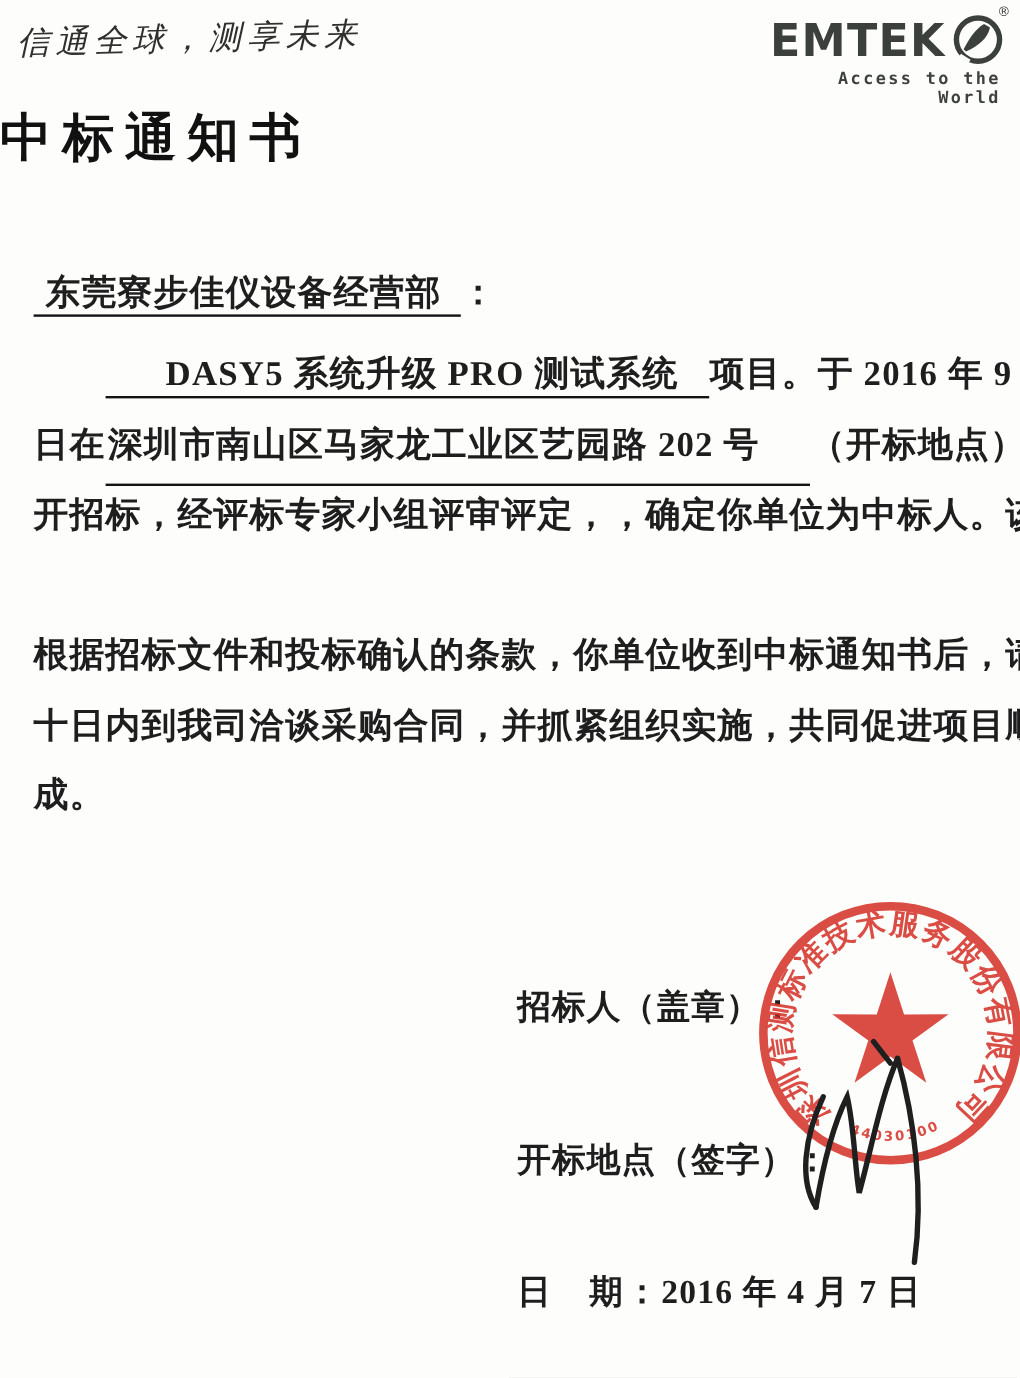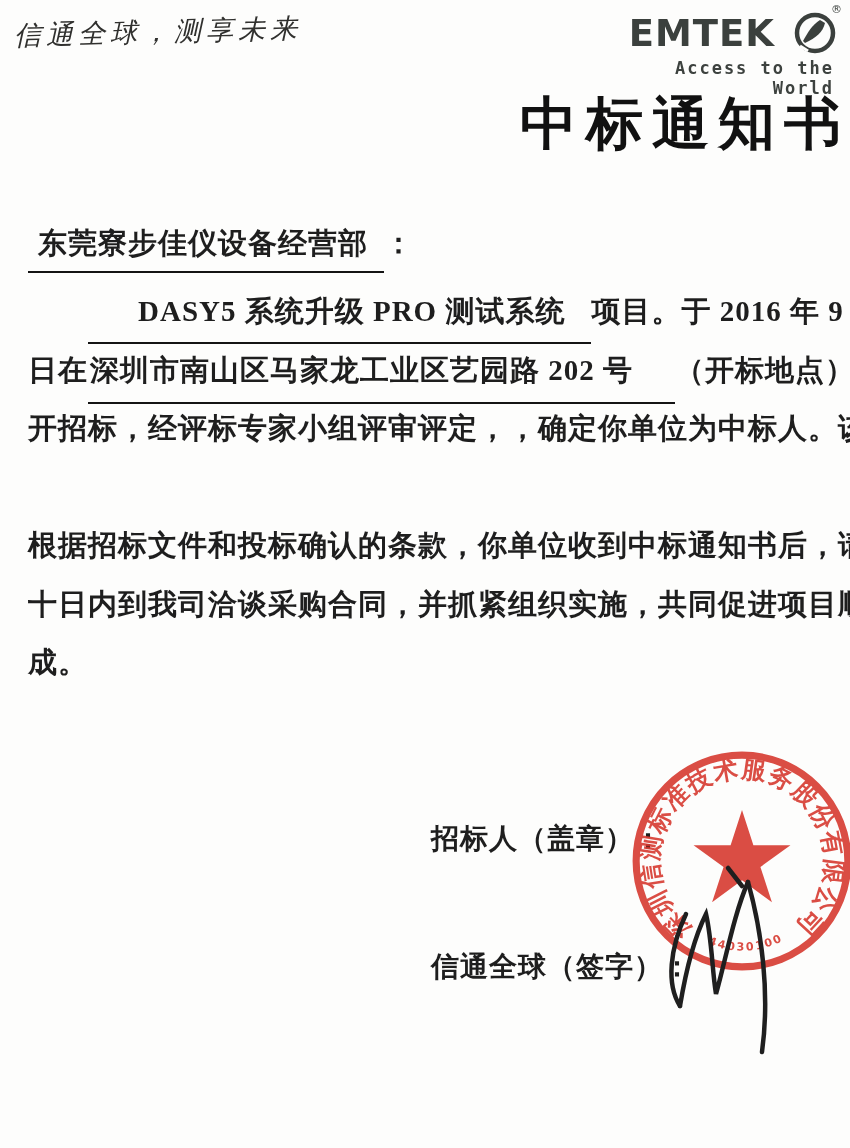--- a/index.html
+++ b/index.html
@@ -11,51 +11,51 @@
   }
   
   .slogan{
     position:absolute;left:14px;top:14px;
     font-size:27px;font-style:italic;letter-spacing:5px;
     color:#30302e;transform:rotate(-1.5deg);
     font-family:"DejaVu Sans","Liberation Sans",sans-serif;
   }
   
   .logo{position:absolute;right:12px;top:10px;width:200px;text-align:right;}
-  .logo-row{display:flex;align-items:center;justify-content:flex-end;gap:17px;}
+  .logo-row{display:flex;align-items:center;justify-content:flex-end;gap:4px;}
   .brand{
     font-family:"DejaVu Sans","Liberation Sans",sans-serif;
     font-weight:800;font-size:37px;letter-spacing:1px;color:#3b403d;
     transform:scaleY(1.02);line-height:1;
   }
   .logo-mark{position:relative;width:46px;height:46px;}
   .reg{
     position:absolute;right:-4px;top:-7px;font-size:11px;color:#3b403d;
     font-family:"DejaVu Sans",sans-serif;
   }
   .tagline{
     margin-top:2px;padding-right:4px;
     font-family:"DejaVu Sans Mono","Liberation Mono",monospace;
-    font-weight:700;font-size:17px;letter-spacing:2px;color:#3d423f;
+    font-weight:700;font-size:14px;letter-spacing:2px;color:#3d423f;
   }
   
   .title{
-    position:absolute;left:0;right:0;top:86px;text-align:right;
-    font-size:57px;font-weight:700;letter-spacing:9px;color:#111;
+    position:absolute;left:0;right:0;top:86px;text-align:left;
+    font-size:43px;font-weight:700;letter-spacing:9px;color:#111;
   }
   
   .line{
     position:absolute;left:28px;width:800px;height:46px;
     font-size:29px;font-weight:600;letter-spacing:1px;white-space:nowrap;
   }
   .u{border-bottom:2px solid #141414;}
   .recipient{top:224px;}
-  .recipient .u{padding:0 16px 12px 10px;}
+  .recipient .u{padding:0 16px 2px 10px;}
   .l1{top:292px;}
-  .l1 .u{margin-left:60px;padding:0 26px 15px 50px;}
+  .l1 .u{margin-left:60px;padding:0 26px 2px 50px;}
   .l2{top:351px;}
   .l2 .u{padding:0 42px 16px 2px;}
   .l3{top:409px;}
   .l4{top:467px;}
   .l4 .u1{padding:0 24px 2px 24px;}
   .l4 .u2{padding:0 12px 2px 12px;}
   .l5{top:526px;}
   .l6{top:585px;}
   .l7{top:643px;}
   
@@ -104,21 +104,24 @@
   </div>
   <div class="line l2">
     <span>日在</span><span class="u">深圳市南山区马家龙工业区艺园路 202 号</span><span>（开标地点）进行公</span>
   </div>
   <div class="line l3">开招标，经评标专家小组评审评定，，确定你单位为中标人。该项目</div>
   <div class="line l5">根据招标文件和投标确认的条款，你单位收到中标通知书后，请在三</div>
   <div class="line l6">十日内到我司洽谈采购合同，并抓紧组织实施，共同促进项目顺利完</div>
   <div class="line l7">成。</div>
 
   <div class="signoff-label bidder">招标人（盖章）：</div>
-  <div class="signoff-label legal">信通全球（签字）：</div>
+  <div class="signoff-label legal">开标地点（签字）：</div>
+  <div class="signoff-label dateline">
+    <span class="date-label">日　期：</span><span>2016 年 4 月 7 日</span>
+  </div>
 
   <div class="stamp">
     <svg width="228" height="228" viewBox="0 0 224 224">
       <circle cx="112" cy="112" r="104" fill="none" stroke-width="7" stroke="#d6352b"></circle>
       <polygon points="112,62 123.2,96.6 159.6,96.5 130.1,117.9 141.4,152.5 112,131 82.6,152.5 93.9,117.9 64.4,96.5 100.8,96.6" fill="#d6352b"></polygon>
       <defs>
         <path id="sealTextArc" d="M 64.9 179.2 A 82 82 0 1 1 159.1 179.2" fill="none"></path>
         <path id="sealNumArc" d="M 74.8 191.8 A 88 88 0 0 0 149.2 191.8" fill="none"></path>
       </defs>
       <text font-size="24" font-weight="700" letter-spacing="1.5" font-family="'Liberation Serif','DejaVu Serif',serif" fill="#d6352b">

